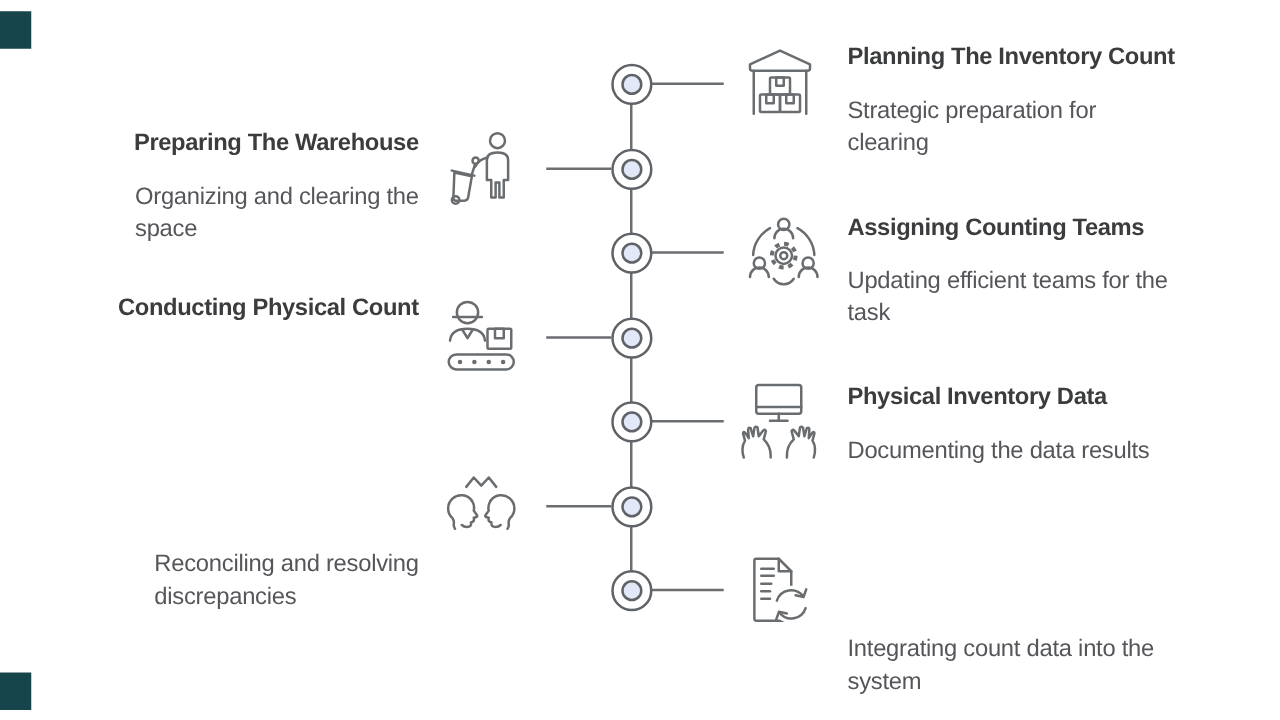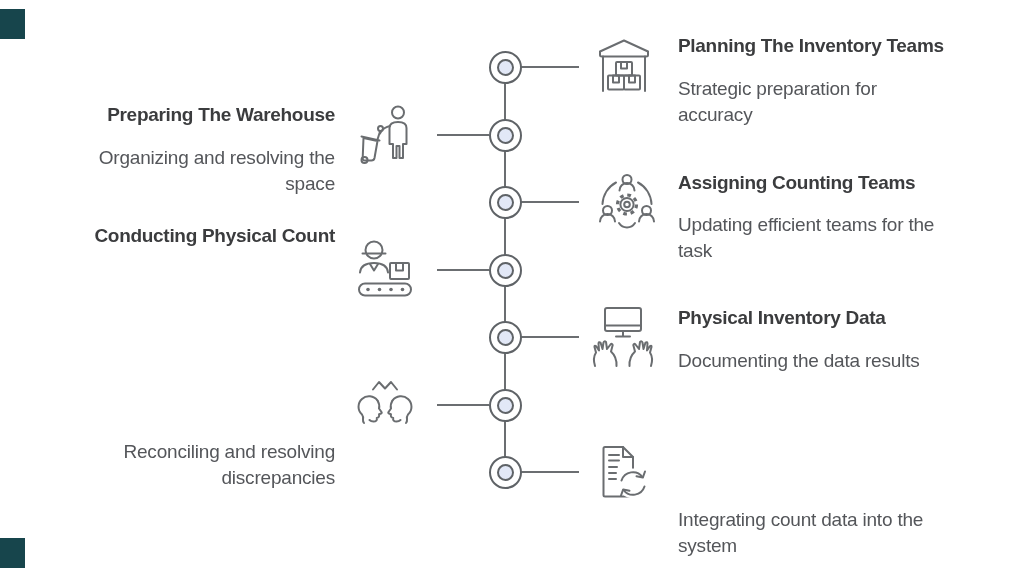--- a/index.html
+++ b/index.html
@@ -36,21 +36,21 @@
   
   .title{
     position:absolute;font-size:19px;font-weight:bold;line-height:25px;
     color:var(--title-color,#3b3c3e);letter-spacing:-0.3px;white-space:pre-line;
   }
   .desc{
     position:absolute;font-size:19px;line-height:26px;
     color:var(--desc-color,#54565a);letter-spacing:-0.2px;white-space:pre-line;
   }
   .col-r{left:678px;}
-  .col-l{right:689px;text-align:right;}
+  .col-l{right:689px;}
 </style>
 </head>
 <body>
 
 <div class="canvas">
 
   <div class="corner top" style="background: rgb(23, 69, 76);"></div>
   <div class="corner bottom" style="background: rgb(23, 69, 76);"></div>
 
   <div class="vline"></div>
@@ -91,38 +91,38 @@
       <path d="M11 22.5 V57"></path>
         <path d="M53 22.5 V57"></path>
       <rect x="24" y="28" width="16" height="13.5" rx="1"></rect>
         <rect x="29" y="28" width="6" height="6.5"></rect>
       <rect x="16" y="41.5" width="16" height="14" rx="1"></rect>
         <rect x="21" y="41.5" width="6" height="7"></rect>
       <rect x="32" y="41.5" width="16" height="14" rx="1"></rect>
         <rect x="37" y="41.5" width="6" height="7"></rect>
     </svg>
   </div>
-  <div class="title col-r" style="top:33px">Planning The Inventory Teams</div>
+  <div class="title col-r" style="top:33px">Planning The Inventory Count</div>
   <div class="desc  col-r" style="top:76px">Strategic preparation for
-accuracy</div>
+clearing</div>
 
   <div class="icon" style="left:353px;top:102px">
     <svg width="64" height="64" viewBox="0 0 64 64" fill="none" stroke="#6a6d70" stroke-width="2" stroke-linecap="round" stroke-linejoin="round">
       <circle cx="45" cy="10.5" r="6"></circle>
       <path d="M36.5 42 V26 Q36.5 20 45 20 Q53.5 20 53.5 26 V42 H50 V56 H46.5 V44 H43.5 V56 H40 V42 Z"></path>
       <path d="M37 24 Q31 25.5 28.5 29 L27 31.5"></path>
       <circle cx="27.5" cy="26.5" r="2.5"></circle>
       <path d="M24.5 37.5 L27 29.5"></path>
       <path d="M8.5 34.5 L26.5 38.5"></path>
       <path d="M10.5 36 L24.5 39 L21.5 56 Q21 58.5 18.5 58.5 L12 58.5 Q9.5 58.5 9.7 56 Z"></path>
       <circle cx="11.5" cy="58" r="3"></circle>
     </svg>
   </div>
   <div class="title col-l" style="top:102px">Preparing The Warehouse</div>
-  <div class="desc  col-l" style="top:145px">Organizing and resolving the
+  <div class="desc  col-l" style="top:145px">Organizing and clearing the
 space</div>
 
   <div class="icon" style="left:595px;top:171px">
     <svg width="64" height="64" viewBox="0 0 64 64" fill="none" stroke="#6a6d70" stroke-width="2" stroke-linecap="round" stroke-linejoin="round">
       <circle cx="32" cy="8.5" r="4.5"></circle>
         <path d="M24.5 19.5 a7.5 7.5 0 0 1 15 0"></path>
       <circle cx="12.5" cy="39.5" r="4.5"></circle>
         <path d="M5 50.5 a7.5 7.5 0 0 1 15 0"></path>
       <circle cx="51.5" cy="39.5" r="4.5"></circle>
         <path d="M44 50.5 a7.5 7.5 0 0 1 15 0"></path>
@@ -148,21 +148,21 @@
         <rect x="43" y="26" width="7" height="7.5"></rect>
       <rect x="6" y="46.5" width="52" height="12" rx="6"></rect>
       <g fill="#6a6d70" stroke="none">
         <circle cx="15" cy="52.5" r="1.8"></circle>
           <circle cx="26.5" cy="52.5" r="1.8"></circle>
         <circle cx="38" cy="52.5" r="1.8"></circle>
           <circle cx="49.5" cy="52.5" r="1.8"></circle>
       </g>
     </svg>
   </div>
-  <div class="title col-l" style="top:223px">Conducting Physical Count</div>
+  <div class="title col-l" style="top:234px">Conducting Physical Count</div>
 
   <div class="icon" style="left:591px;top:304px">
     <svg width="64" height="64" viewBox="0 0 64 64" fill="none" stroke="#6a6d70" stroke-width="2" stroke-linecap="round" stroke-linejoin="round">
       <rect x="14" y="4" width="36" height="23" rx="2"></rect>
       <path d="M14 21.5 H50"></path>
       <path d="M32 27 V32"></path>
         <path d="M25 32.5 H39"></path>
       <path id="hnd" d="M4 62 Q1.5 54 5 48.5 L3.5 43 Q3.2 41 5 42 L8 46.5 L7.5 39.5 Q7.7 37.5 9.5 38.5 L11.5 45 L12.5 38.5 Q13.3 36.5 15 38 L16 45 L19.5 40.5 Q21 39 21.7 41 L20 47.5 Q26 53 25.5 62"></path>
       <use href="#hnd" transform="translate(64,0) scale(-1,1)"></use>
     </svg>

